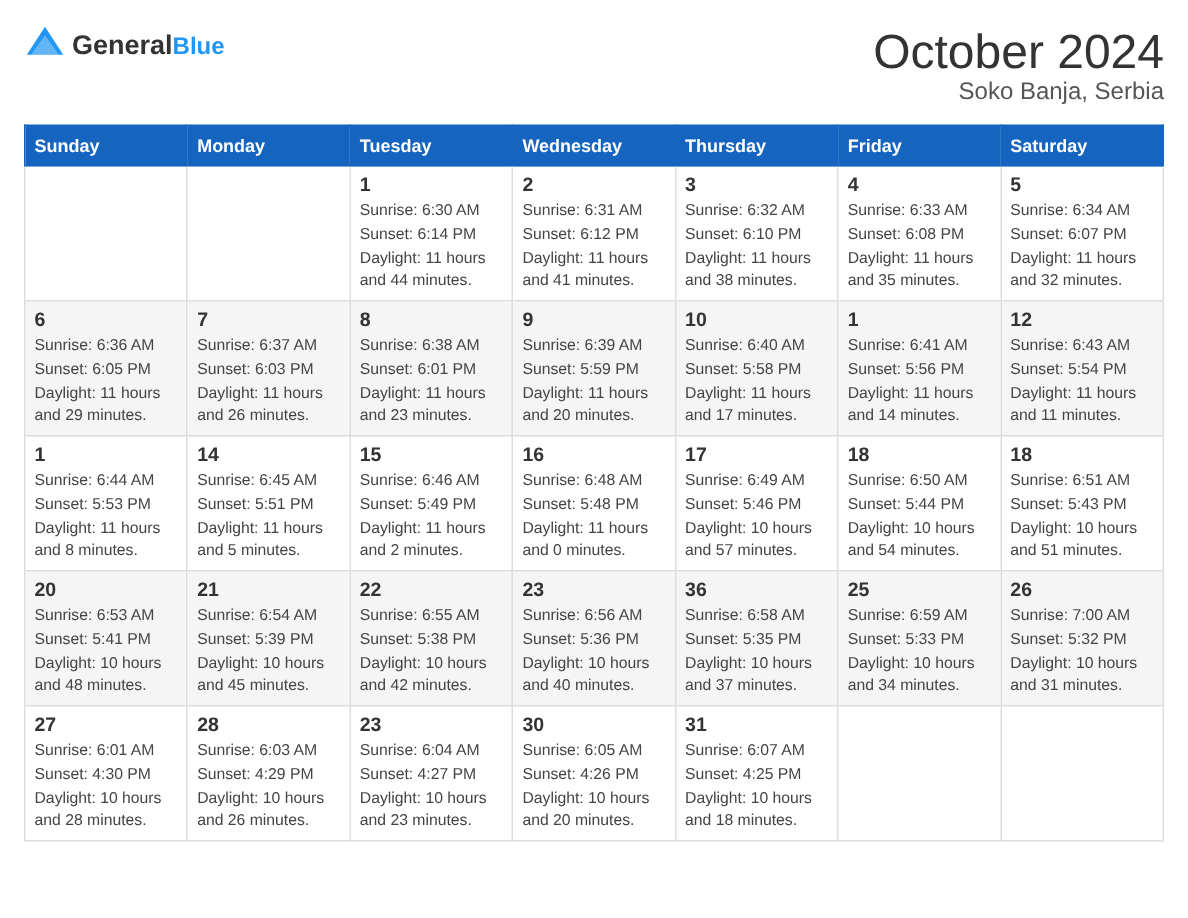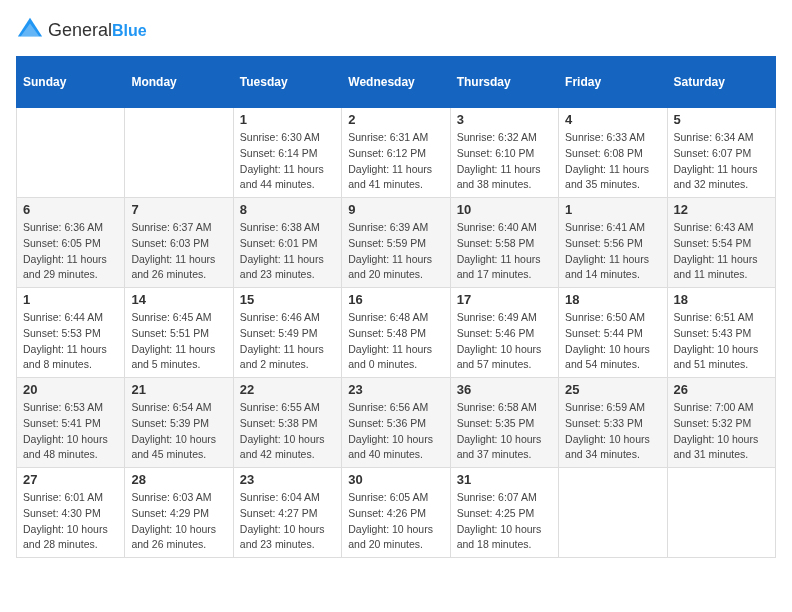--- a/index.html
+++ b/index.html
@@ -16,21 +16,21 @@
       align-items: flex-start;
       margin-bottom: 12px;
     }
     .logo {
       display: flex;
       align-items: center;
       gap: 4px;
     }
     .logo-text-general {
       font-size: 18px;
-      font-weight: normal;
+      font-weight: bold;
       color: #333;
     }
     .logo-text-blue {
       font-size: 16px;
       font-weight: bold;
       color: #2196F3;
     }
     .logo-icon {
       width: 28px;
       height: 28px;
@@ -50,21 +50,21 @@
     table {
       width: 100%;
       border-collapse: collapse;
       font-size: 11px;
     }
     thead tr {
       background-color: #1565C0;
       color: #fff;
     }
     thead th {
-      padding: 18px 6px;
+      padding: 6px 6px;
       text-align: left;
       font-size: 12px;
       font-weight: bold;
       border: 1px solid #1565C0;
     }
     tbody tr {
       background: #fff;
     }
     tbody tr:nth-child(even) {
       background: #f5f5f5;
@@ -101,20 +101,24 @@
 <div class="header">
   <div class="logo">
     <svg class="logo-icon" viewBox="0 0 30 30" xmlns="http://www.w3.org/2000/svg">
       <polygon points="15,2 28,22 2,22" fill="#2196F3"></polygon>
       <polygon points="15,8 25,22 5,22" fill="#fff" opacity="0.3"></polygon>
     </svg>
     <div>
       <span class="logo-text-general">General</span><span class="logo-text-blue">Blue</span>
     </div>
   </div>
+  <div class="title-block">
+    <div class="month-title">October 2024</div>
+    <div class="location-title">Soko Banja, Serbia</div>
+  </div>
 </div>
 
 <table>
   <thead>
     <tr>
     <th>Sunday</th>
         <th>Monday</th>
         <th>Tuesday</th>
         <th>Wednesday</th>
         <th>Thursday</th>

